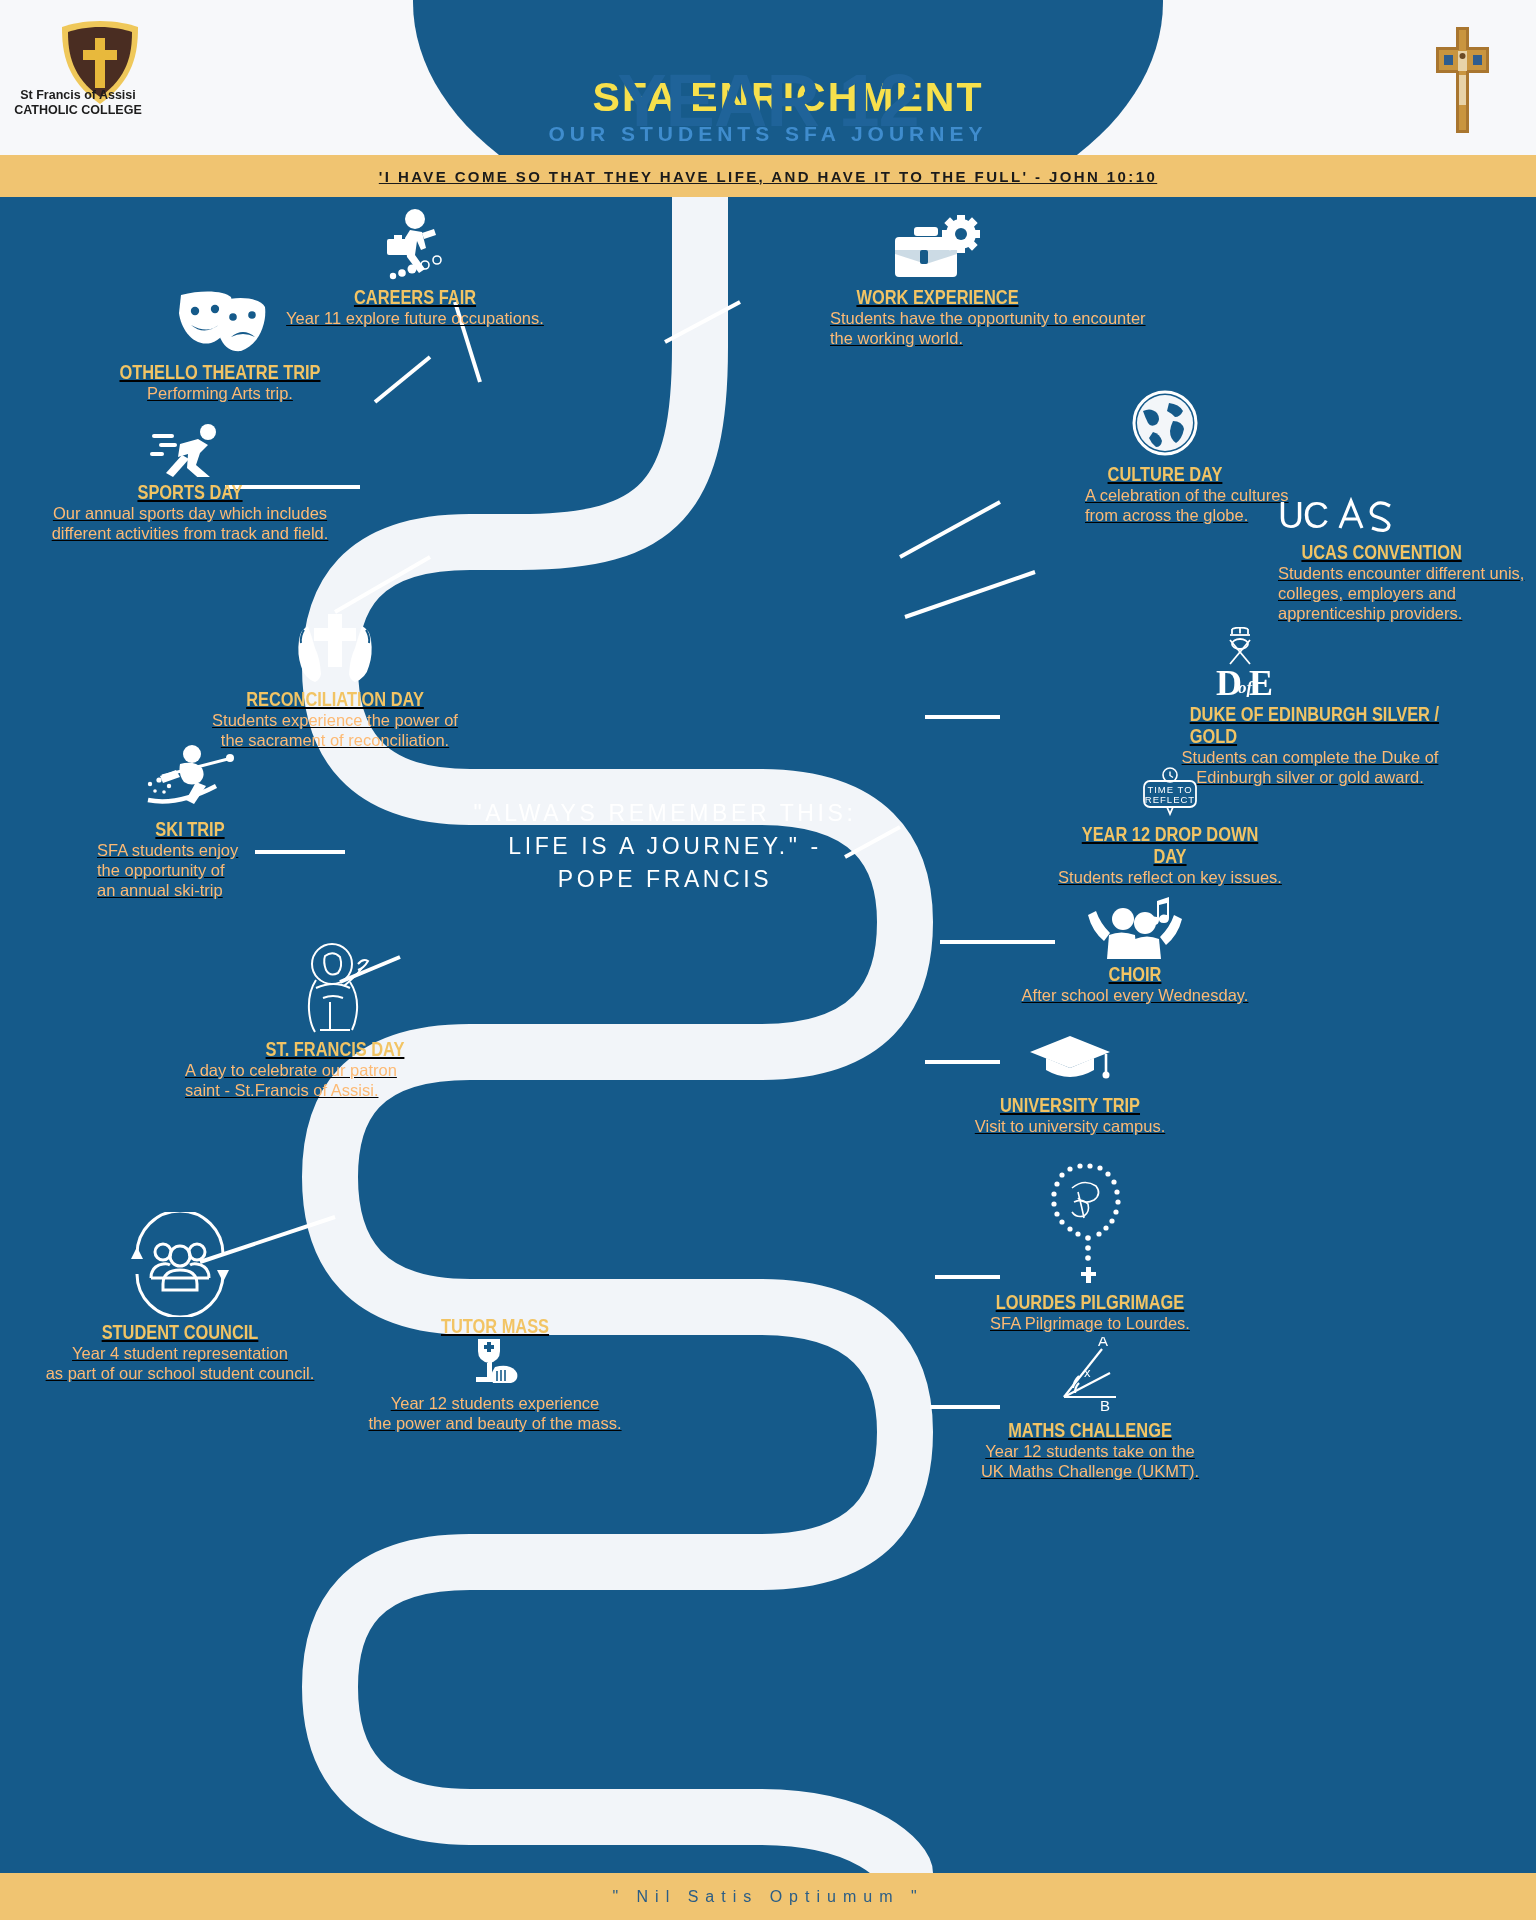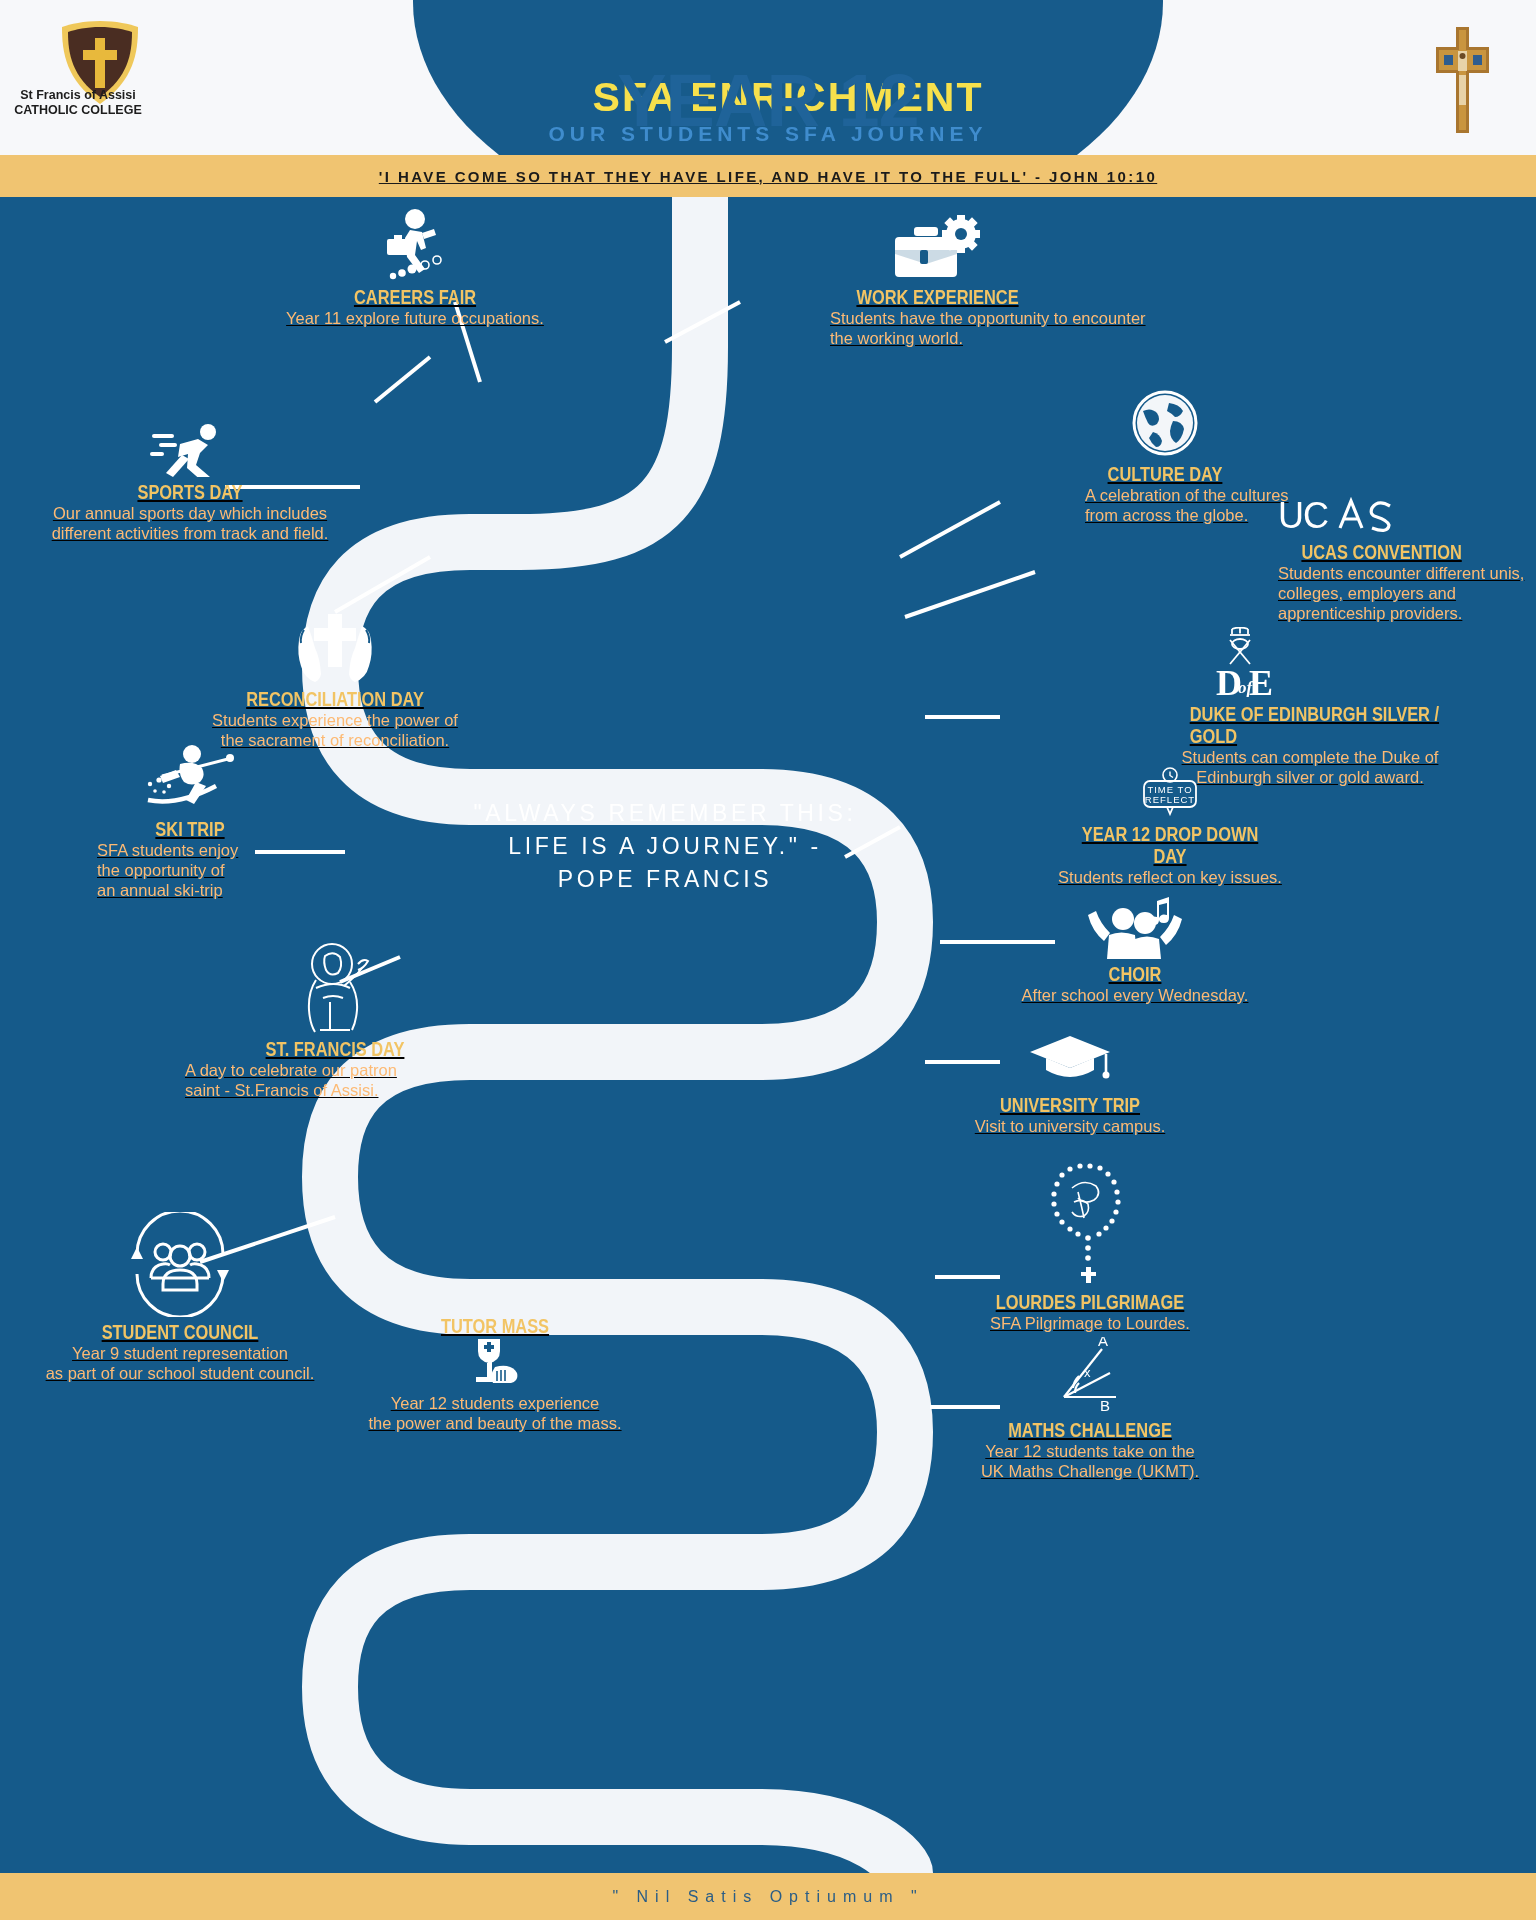--- a/index.html
+++ b/index.html
@@ -234,20 +234,36 @@
         <circle cx="71" cy="22" r="6" fill="#155a8a"></circle>
       </svg>
     </div>
     <div class="title ta-c" style="width:215px;">WORK EXPERIENCE</div>
     <div class="desc ta-l">
       <div>Students have the opportunity to encounter</div>
       <div>the working world.</div>
     </div>
   </div>
 
+  <div class="node" style="left:90px;top:90px;width:260px;">
+    <div class="ta-c">
+      <svg width="95" height="70" viewBox="0 0 95 70">
+        <path d="M8 8 C30 2 52 4 58 10 C62 26 56 50 38 56 C20 60 8 42 6 26 Z" fill="#fff"></path>
+        <circle cx="22" cy="24" r="4.2" fill="#155a8a"></circle>
+        <circle cx="42" cy="22" r="4.2" fill="#155a8a"></circle>
+        <path d="M18 38 Q32 50 48 36 Q36 48 18 38 Z" fill="#155a8a"></path>
+        <path d="M48 14 C68 8 88 12 92 20 C94 36 86 58 68 64 C50 66 44 48 44 32 Z" fill="#fff"></path>
+        <circle cx="60" cy="30" r="3.8" fill="#155a8a"></circle>
+        <circle cx="79" cy="28" r="3.8" fill="#155a8a"></circle>
+        <path d="M58 50 Q70 40 82 50 Q70 44 58 50 Z" fill="#155a8a"></path>
+      </svg>
+    </div>
+    <div class="title ta-c">OTHELLO THEATRE TRIP</div>
+    <div class="desc ta-c">Performing Arts trip.</div>
+  </div>
 
   <div class="node" style="left:30px;top:225px;width:320px;">
     <div class="ta-c">
       <svg width="80" height="55" viewBox="0 0 80 55">
         <circle cx="58" cy="10" r="8" fill="#fff"></circle>
         <path d="M30 22 l18 -5 l10 6 l-8 8 l-4 12 l14 12 l-7 5 l-16 -14 l1 -14 l-10 3 z" fill="#fff"></path>
         <path d="M32 33 l-16 18 l7 4 l16 -18 z" fill="#fff"></path>
         <rect x="2" y="12" width="22" height="4" rx="2" fill="#fff"></rect>
         <rect x="9" y="21" width="18" height="4" rx="2" fill="#fff"></rect>
         <rect x="0" y="30" width="14" height="4" rx="2" fill="#fff"></rect>
@@ -490,21 +506,21 @@
           <circle cx="65" cy="44" r="10"></circle>
           <path d="M36 66 q0 -12 12 -14 q4 -1 7 1"></path>
           <path d="M94 66 q0 -12 -12 -14 q-4 -1 -7 1"></path>
           <path d="M48 72 q0 -14 17 -14 q17 0 17 14 v6 h-34 z"></path>
           <path d="M36 66 h58"></path>
         </g>
       </svg>
     </div>
     <div class="title ta-c">STUDENT COUNCIL</div>
     <div class="desc ta-c">
-      <div>Year 9 student representation</div>
+      <div>Year 4 student representation</div>
       <div>as part of our school student council.</div>
     </div>
   </div>
 
   <div class="node" style="left:345px;top:1118px;width:300px;">
     <div class="title ta-c">TUTOR MASS</div>
     <div class="ta-c">
       <svg width="66" height="52" viewBox="0 0 66 52">
         <path d="M16 2 h22 v12 q0 10 -11 12 q-11 -2 -11 -12 z" fill="#fff"></path>
         <rect x="25" y="26" width="4" height="14" fill="#fff"></rect>

